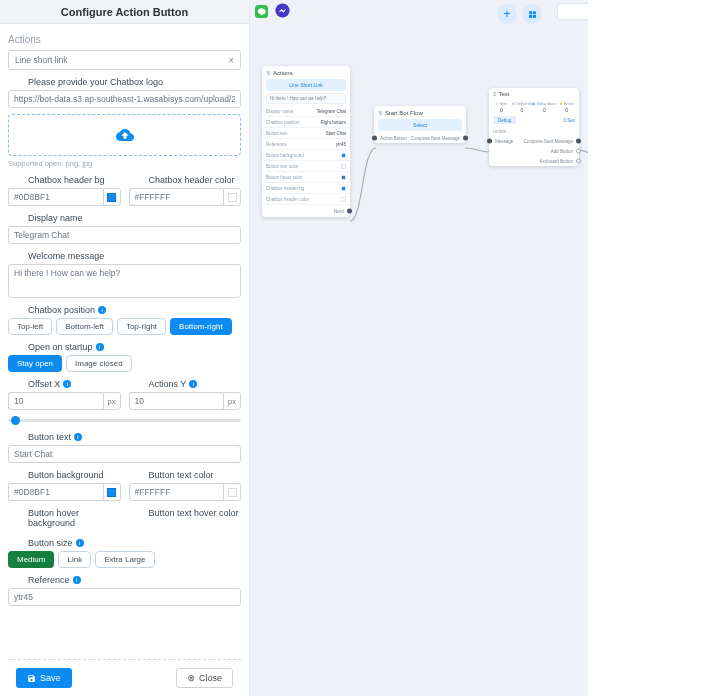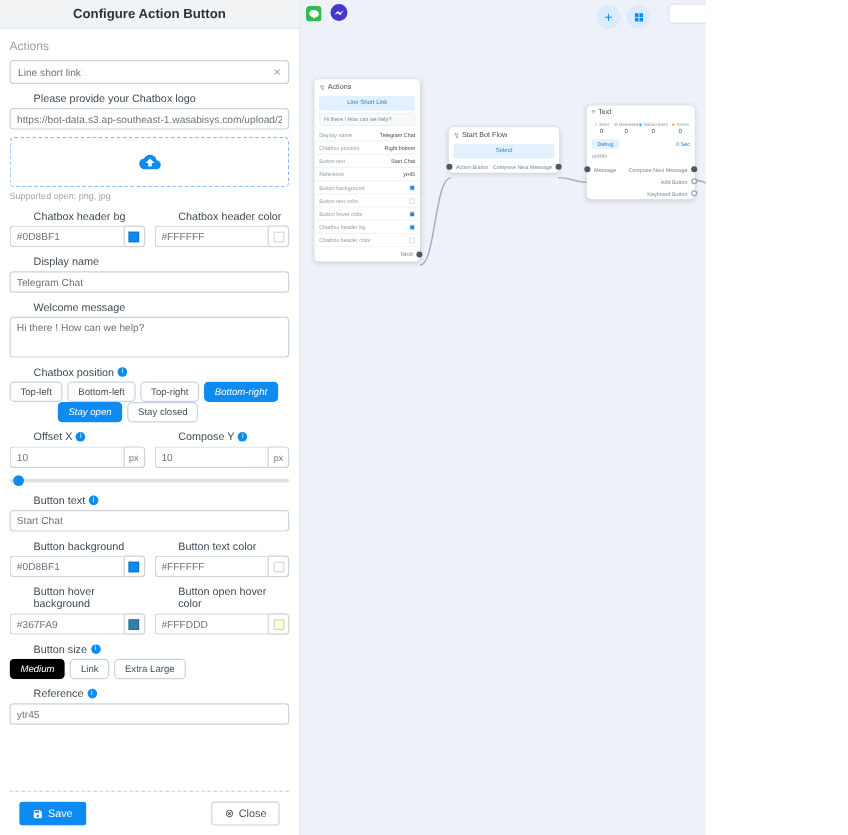--- a/index.html
+++ b/index.html
@@ -35,21 +35,21 @@
   .two-col .col{flex:1;min-width:0;}
   .input-group{display:flex;height:18px;}
   .input-group input{flex:1;min-width:0;height:18px;border:1px solid #ced4da;border-right:none;
     border-radius:3px 0 0 3px;font-size:8.5px;color:#6a7480;padding:0 5px;outline:none;}
   .input-group .addon{width:18px;border:1px solid #ced4da;border-radius:0 3px 3px 0;background:#fff;
     display:flex;align-items:center;justify-content:center;font-size:7.5px;color:#6a7480;}
   .swatch{width:9px;height:9px;border:1px solid rgba(0,0,0,.15);display:inline-block;}
   .pill-row{display:flex;gap:4px;flex-wrap:wrap;}
   .pill{border:1px solid #c6d3e1;background:#fff;border-radius:4px;padding:3px 8px;font-size:8px;
     color:#44505a;cursor:pointer;white-space:nowrap;}
-  .pill.active{color:#fff;border-color:transparent;font-style:italic;}
+  .pill.active{color:#fff;border-color:transparent;}
   .slider{position:relative;height:10px;margin-top:5px;}
   .slider-track{position:absolute;left:0;right:0;top:4px;height:3px;border-radius:2px;background:#dfe3e8;}
   .slider-knob{position:absolute;left:3px;top:1px;width:9px;height:9px;border-radius:50%;}
   .panel-footer{margin-top:auto;border-top:1px dashed #cfd8e3;padding:8px;display:flex;
     justify-content:space-between;align-items:center;}
   .btn{display:inline-flex;align-items:center;gap:4px;border-radius:3px;font-size:9px;cursor:pointer;
     padding:4px 10px;border:1px solid transparent;}
   .btn-primary{color:#fff;}
   .btn-light{background:#fff;border-color:#ced4da;color:#495057;}
 
@@ -161,39 +161,43 @@
         <span>Chatbox position</span>
         <span class="info">i</span>
       </div>
       <div class="pill-row">
         <button class="pill">Top-left</button>
         <button class="pill">Bottom-left</button>
         <button class="pill">Top-right</button>
         <button class="pill active" style="background-color: rgb(13, 139, 241);">Bottom-right</button>
       </div>
 
+      <div class="field-label">
+        <span>Open on startup</span>
+        <span class="info">i</span>
+      </div>
       <div class="pill-row">
-        <button class="pill active" style="background-color: rgb(13, 139, 241); margin-left: 40px;">Stay open</button>
-        <button class="pill">Stay closed</button>
+        <button class="pill active" style="background-color: rgb(13, 139, 241);">Stay open</button>
+        <button class="pill">Image closed</button>
       </div>
 
       <div class="two-col">
         <div class="col">
           <div class="field-label">
             <span>Offset X</span>
             <span class="info">i</span>
           </div>
           <div class="input-group">
             <input value="10" style="">
             <span class="addon">px</span>
           </div>
         </div>
         <div class="col">
           <div class="field-label">
-            <span>Compose Y</span>
+            <span>Actions Y</span>
             <span class="info">i</span>
           </div>
           <div class="input-group">
             <input value="10" style="">
             <span class="addon">px</span>
           </div>
         </div>
       </div>
 
       <div class="slider">
@@ -224,44 +228,32 @@
             <span class="addon">
                 <span class="swatch" style="background-color: rgb(255, 255, 255);"></span>
               </span>
           </div>
         </div>
       </div>
 
       <div class="two-col">
         <div class="col">
           <div class="field-label">Button hover background</div>
-          <div class="input-group">
-            <input value="#367FA9" style="">
-            <span class="addon">
-                <span class="swatch" style="background-color: rgb(54, 127, 169);"></span>
-              </span>
-          </div>
-        </div>
-        <div class="col">
-          <div class="field-label">Button open hover color</div>
-          <div class="input-group">
-            <input value="#FFFDDD" style="">
-            <span class="addon">
-                <span class="swatch" style="background-color: rgb(255, 253, 221);"></span>
-              </span>
-          </div>
+        </div>
+        <div class="col">
+          <div class="field-label">Button text hover color</div>
         </div>
       </div>
 
       <div class="field-label">
         <span>Button size</span>
         <span class="info">i</span>
       </div>
       <div class="pill-row">
-        <button class="pill active" style="background-color: #000000;">Medium</button>
+        <button class="pill active" style="background-color: #15803d;">Medium</button>
         <button class="pill">Link</button>
         <button class="pill">Extra Large</button>
       </div>
 
       <div class="field-label">
         <span>Reference</span>
         <span class="info">i</span>
       </div>
       <input class="text-input" value="ytr45" style="">
 

